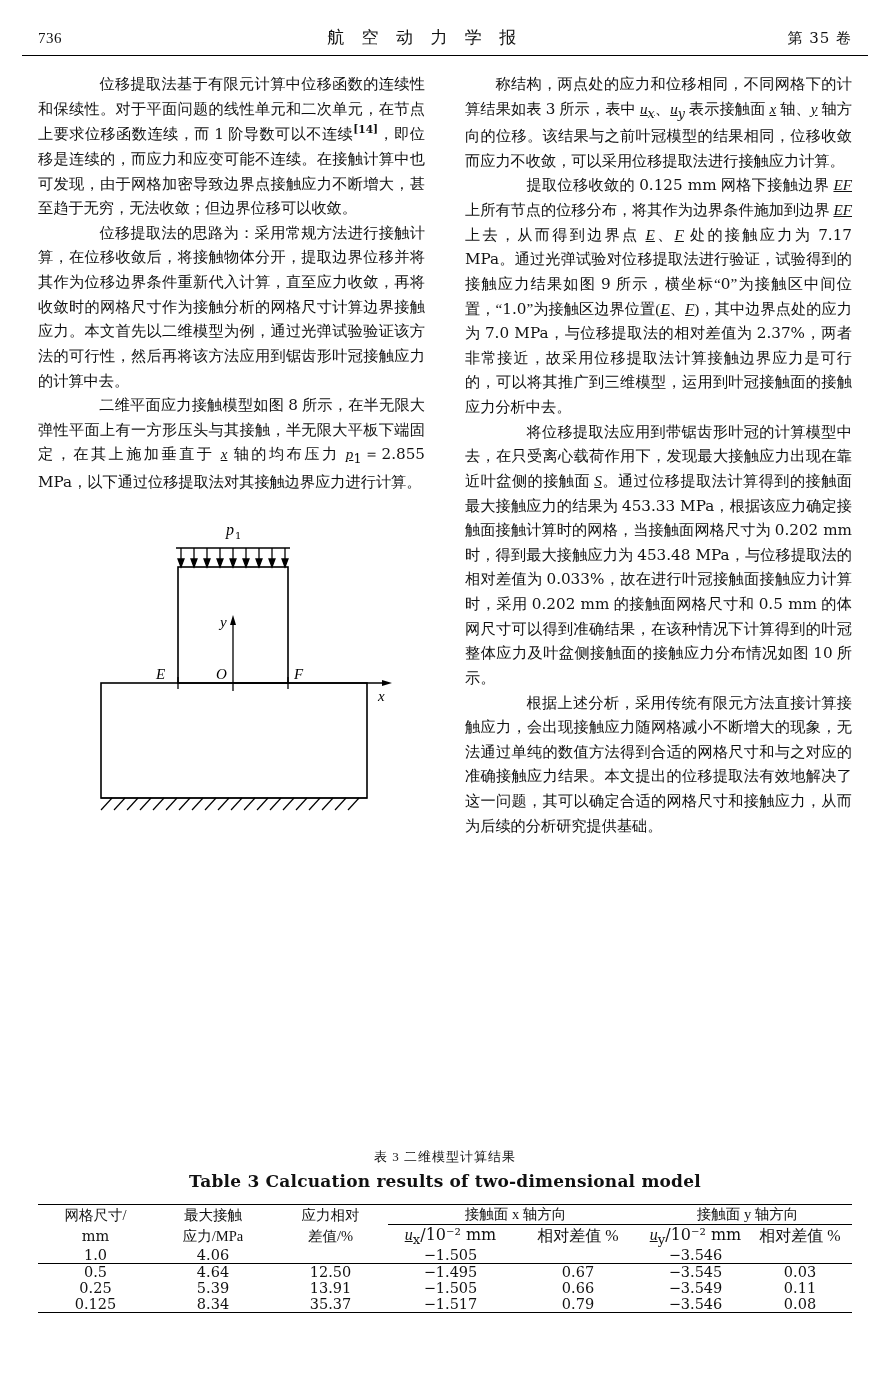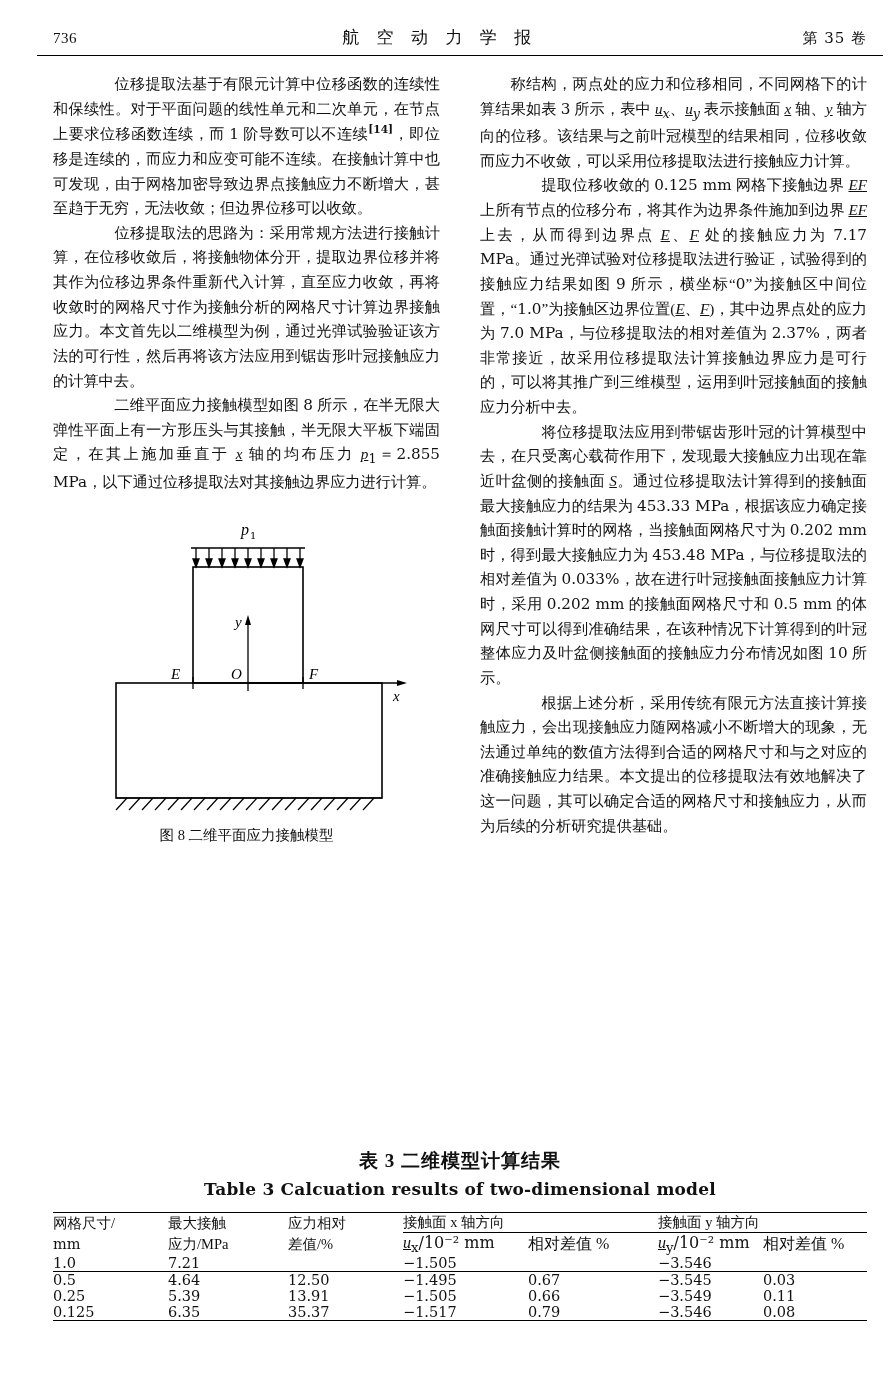--- a/index.html
+++ b/index.html
@@ -10,21 +10,21 @@
   body {
     width: 890px;
     height: 1398px;
     position: relative;
     font-family: "Liberation Serif", serif;
     color: #111;
     overflow: hidden;
   }
   .page {
     position: absolute;
-    left: 15px; top: 0;
+    left: 0; top: 0;
     width: 864px;
     height: 1398px;
   }
 
   
   .header {
     position: absolute;
     left: 38px;
     top: 26px;
     width: 814px;
@@ -105,41 +105,41 @@
 
   
   .table-wrap {
     position: absolute;
     left: 38px;
     top: 1148px;
     width: 814px;
   }
   .tbl-title-cn {
     text-align: center;
-    font-size: 19px;
-    font-weight: bold;
+    font-size: 13px;
+    font-weight: normal;
     letter-spacing: 1px;
   }
   .tbl-title-en {
     text-align: center;
     font-size: 17px;
     font-weight: bold;
     font-family: "DejaVu Serif", serif;
     margin-top: 5px;
     letter-spacing: 0.2px;
   }
   table.results {
     margin-top: 13px;
     width: 814px;
     border-collapse: collapse;
     font-size: 14.5px;
     font-family: "DejaVu Serif", serif;
   }
   table.results td, table.results th {
-    text-align: left;
+    text-align: center;
     font-weight: normal;
     padding: 0;
   }
   .rule-top td { border-top: 1.6px solid #000; }
   .rule-bottom td { border-bottom: 1.6px solid #000; }
   .hdr-cell {
     vertical-align: bottom;
     padding: 6px 0 2px 0;
     line-height: 1.45;
     font-size: 14.5px;
@@ -243,21 +243,20 @@
             <line x1="232" y1="305" x2="243" y2="293"></line>
             <line x1="245" y1="305" x2="256" y2="293"></line>
             <line x1="258" y1="305" x2="269" y2="293"></line>
             <line x1="271" y1="305" x2="282" y2="293"></line>
             <line x1="284" y1="305" x2="295" y2="293"></line>
             <line x1="297" y1="305" x2="308" y2="293"></line>
             <line x1="310" y1="305" x2="321" y2="293"></line>
           </g>
         </svg>
       </div>
-      <div class="fig-cap">图 8    二维平面应力接触模型</div>
     </div>
   </div>
 
   <div class="col col-right">
     <p>称结构，两点处的应力和位移相同，不同网格下的计算结果如表 <span class="num">3</span> 所示，表中 <span class="it">u<sub class="num">x</sub></span>、<span class="it">u<sub class="num">y</sub></span> 表示接触面 <span class="it">x</span> 轴、<span class="it">y</span> 轴方向的位移。该结果与之前叶冠模型的结果相同，位移收敛而应力不收敛，可以采用位移提取法进行接触应力计算。</p>
     <p>　　提取位移收敛的 <span class="num">0.125 mm</span> 网格下接触边界 <span class="it">EF</span> 上所有节点的位移分布，将其作为边界条件施加到边界 <span class="it">EF</span> 上去，从而得到边界点 <span class="it">E</span>、<span class="it">F</span> 处的接触应力为 <span class="num">7.17 MPa</span>。通过光弹试验对位移提取法进行验证，试验得到的接触应力结果如图 <span class="num">9</span> 所示，横坐标“<span class="num">0</span>”为接触区中间位置，“<span class="num">1.0</span>”为接触区边界位置(<span class="it">E</span>、<span class="it">F</span>)，其中边界点处的应力为 <span class="num">7.0 MPa</span>，与位移提取法的相对差值为 <span class="num">2.37%</span>，两者非常接近，故采用位移提取法计算接触边界应力是可行的，可以将其推广到三维模型，运用到叶冠接触面的接触应力分析中去。</p>
     <p>　　将位移提取法应用到带锯齿形叶冠的计算模型中去，在只受离心载荷作用下，发现最大接触应力出现在靠近叶盆侧的接触面 <span class="it">S</span>。通过位移提取法计算得到的接触面最大接触应力的结果为 <span class="num">453.33 MPa</span>，根据该应力确定接触面接触计算时的网格，当接触面网格尺寸为 <span class="num">0.202 mm</span> 时，得到最大接触应力为 <span class="num">453.48 MPa</span>，与位移提取法的相对差值为 <span class="num">0.033%</span>，故在进行叶冠接触面接触应力计算时，采用 <span class="num">0.202 mm</span> 的接触面网格尺寸和 <span class="num">0.5 mm</span> 的体网尺寸可以得到准确结果，在该种情况下计算得到的叶冠整体应力及叶盆侧接触面的接触应力分布情况如图 <span class="num">10</span> 所示。</p>
     <p>　　根据上述分析，采用传统有限元方法直接计算接触应力，会出现接触应力随网格减小不断增大的现象，无法通过单纯的数值方法得到合适的网格尺寸和与之对应的准确接触应力结果。本文提出的位移提取法有效地解决了这一问题，其可以确定合适的网格尺寸和接触应力，从而为后续的分析研究提供基础。</p>
   </div>
 
@@ -293,21 +292,21 @@
           <td class="grp-label grp-underline zh" colspan="2">接触面 y 轴方向</td>
         </tr>
         <tr>
           <td class="sub-hdr"><span class="it">u</span><sub>x</sub><span>/10⁻² mm</span></td>
           <td class="sub-hdr zh">相对差值 %</td>
           <td class="sub-hdr"><span class="it">u</span><sub>y</sub><span>/10⁻² mm</span></td>
           <td class="sub-hdr zh">相对差值 %</td>
         </tr>
         <tr class="body-row thin-rule">
           <td>1.0</td>
-          <td>7.21</td>
+          <td>4.06</td>
           <td></td>
           <td>−1.505</td>
           <td></td>
           <td>−3.546</td>
           <td></td>
         </tr>
         <tr class="body-row">
           <td>0.5</td>
           <td>4.64</td>
           <td>12.50</td>
@@ -320,21 +319,21 @@
           <td>0.25</td>
           <td>5.39</td>
           <td>13.91</td>
           <td>−1.505</td>
           <td>0.66</td>
           <td>−3.549</td>
           <td>0.11</td>
         </tr>
         <tr class="body-row rule-bottom">
           <td>0.125</td>
-          <td>6.35</td>
+          <td>8.34</td>
           <td>35.37</td>
           <td>−1.517</td>
           <td>0.79</td>
           <td>−3.546</td>
           <td>0.08</td>
         </tr>
       </tbody>
     </table>
   </div>
 

